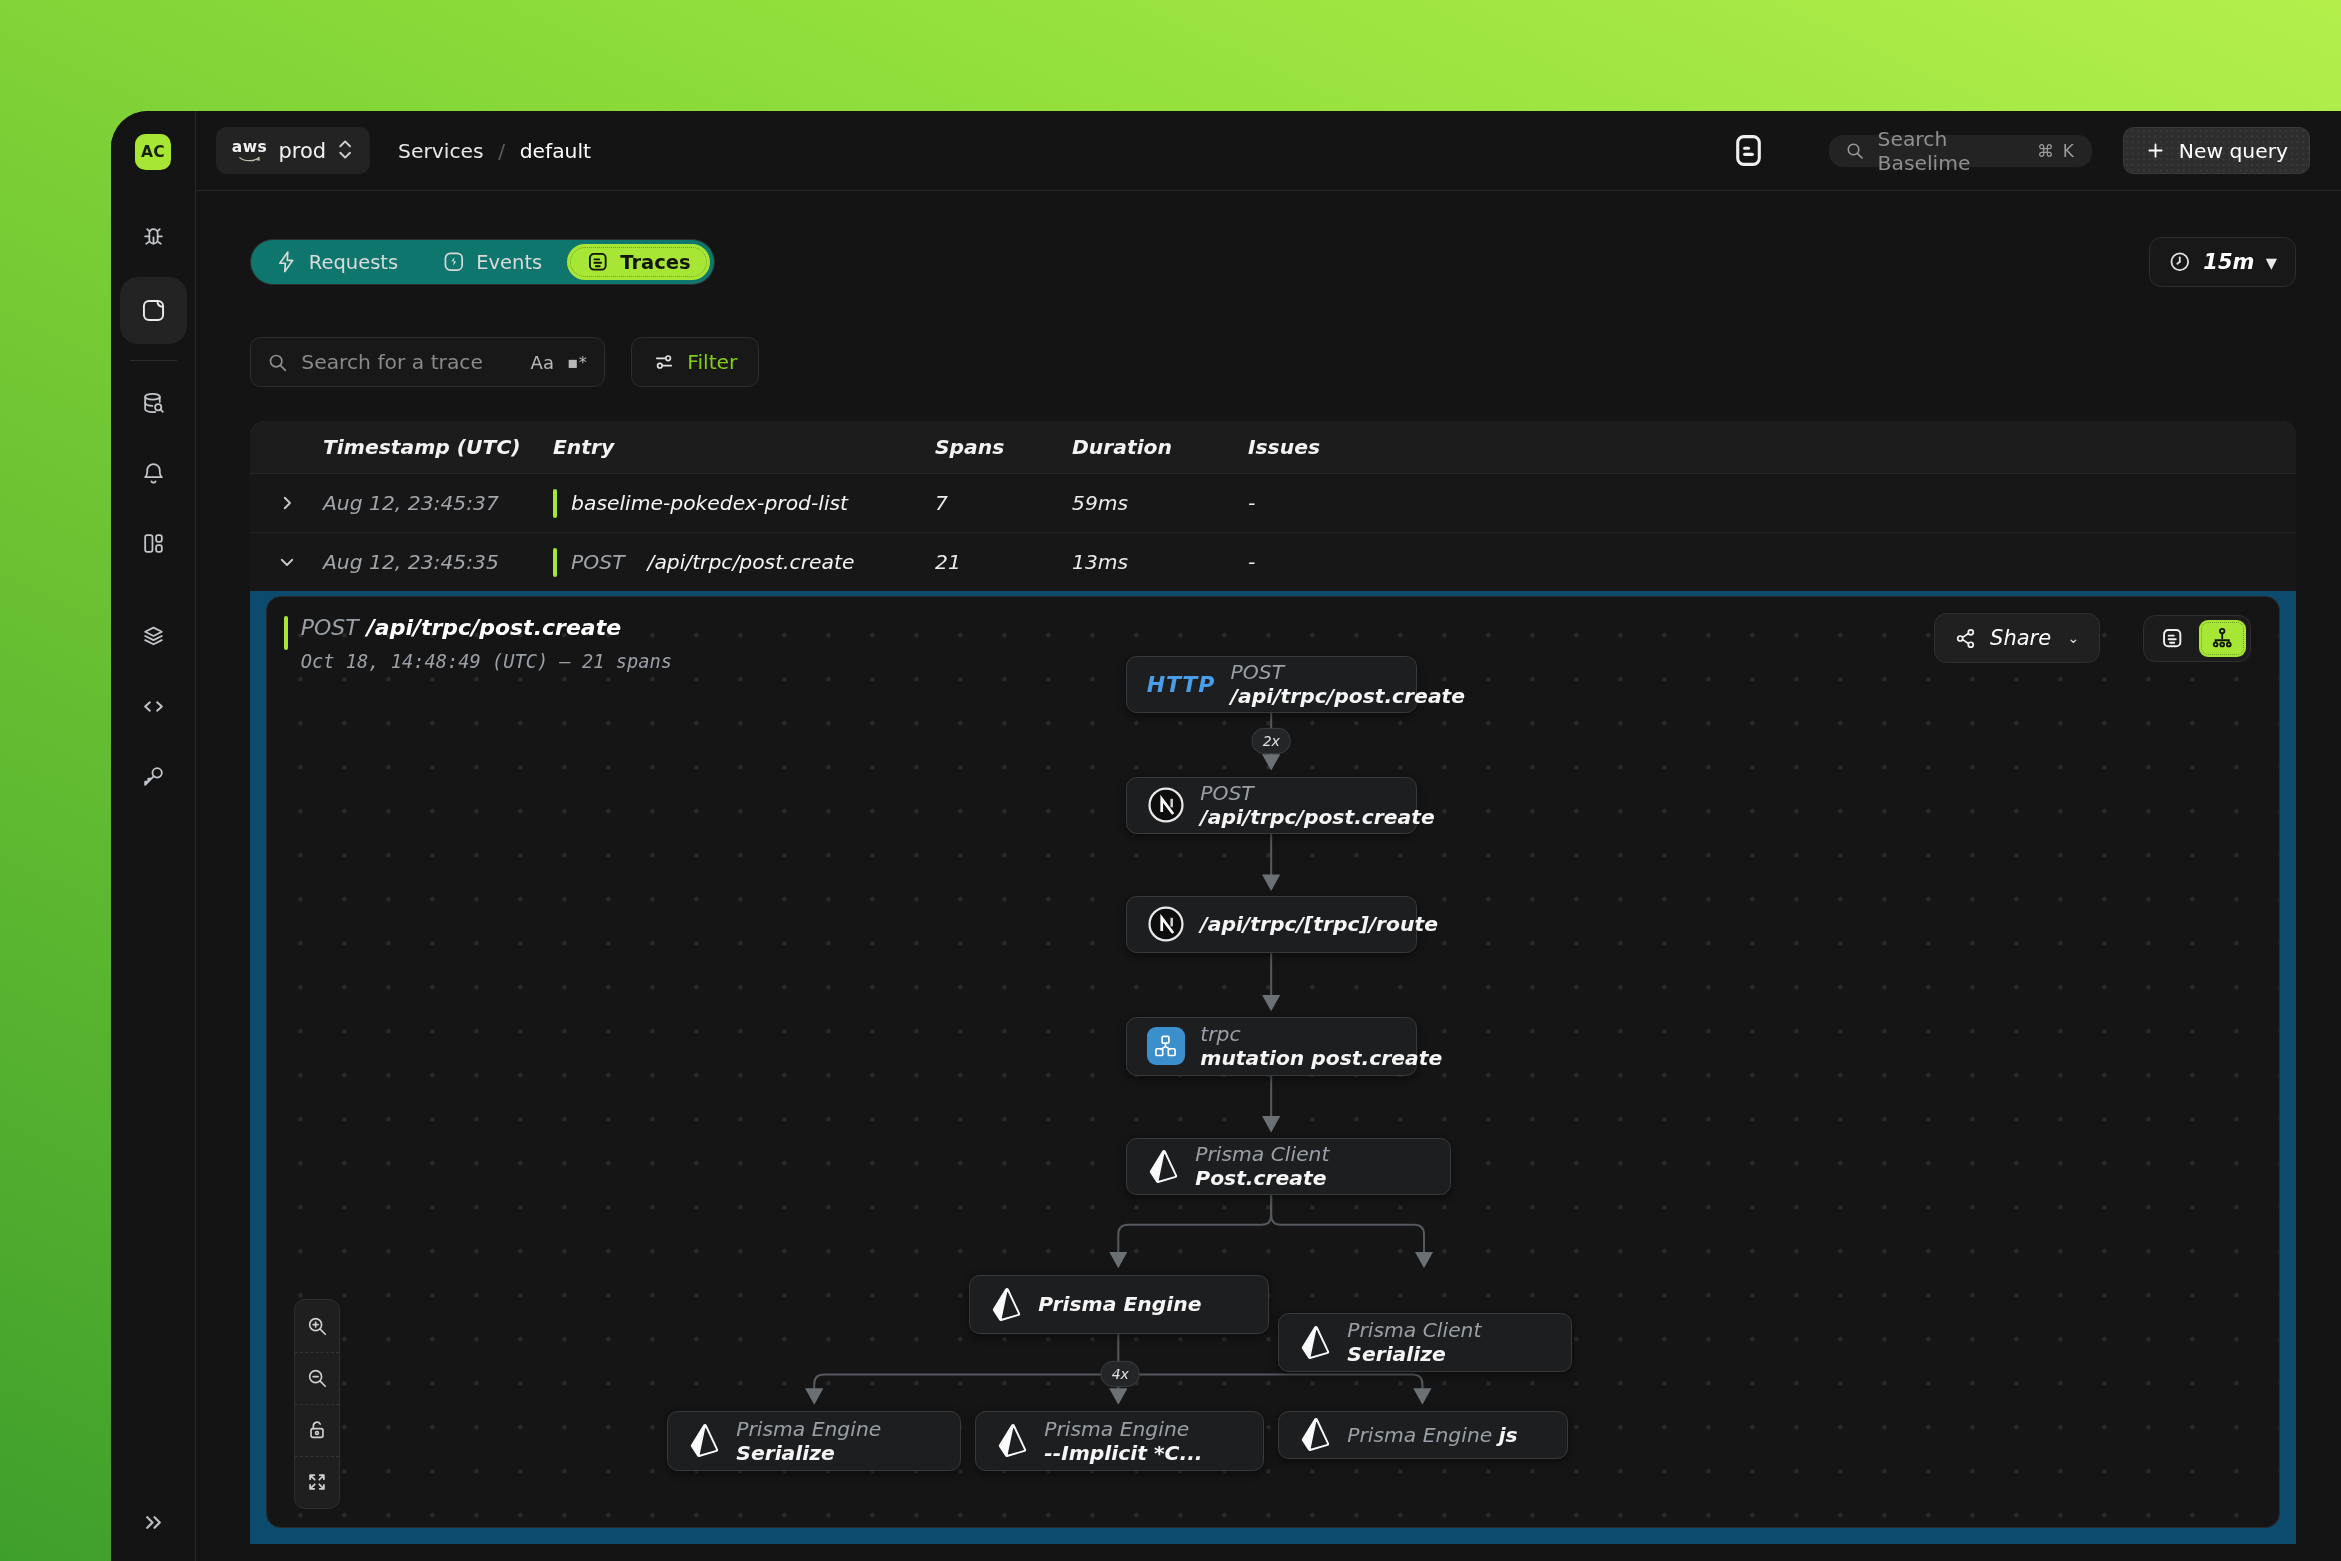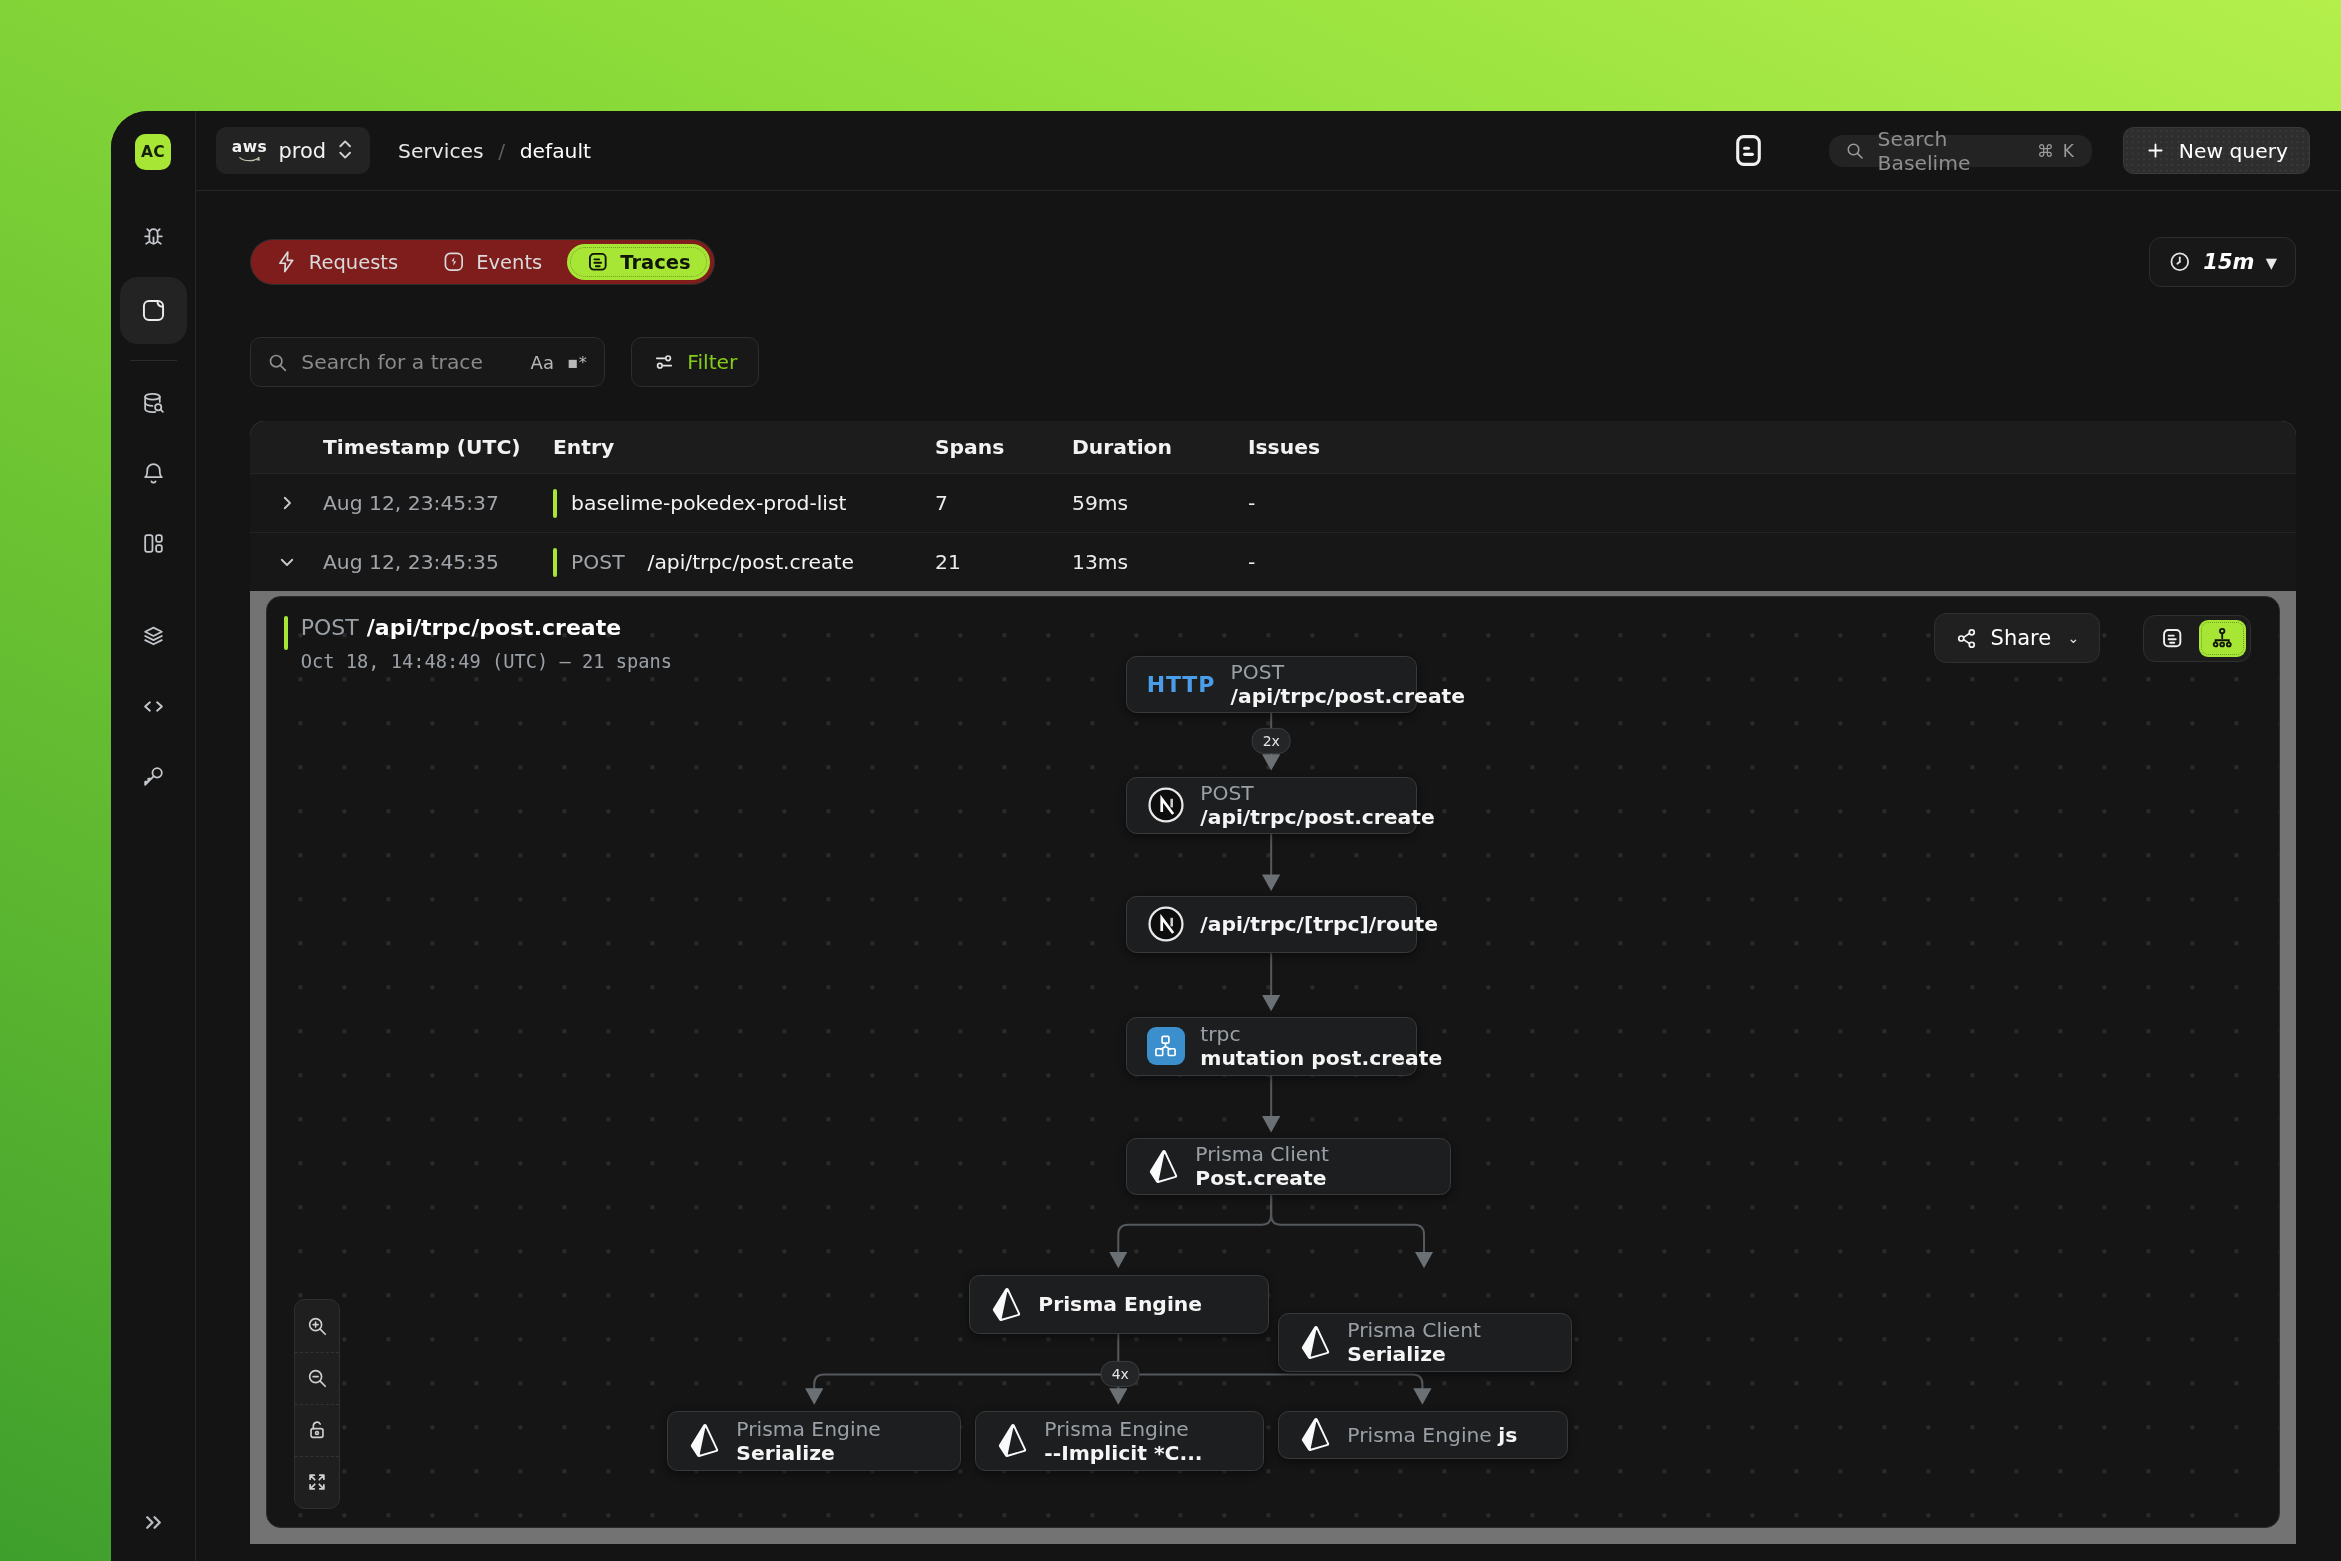--- a/index.html
+++ b/index.html
@@ -77,21 +77,21 @@
     background-size:5.7px 5.7px;
     display:flex; align-items:center; gap:13px; padding:0 21px;
     font-size:20.3px; color:#fff; cursor:pointer; border:0.8px solid #3a3a3a;
   }
 
   
   .main { flex:1; padding:0 46px 0 54px; position:relative; min-height:0; }
   .tabs-row { margin-top:46px; display:flex; align-items:center; justify-content:space-between; }
   .tab-group {
     display:inline-flex; align-items:center; gap:4.9px;
-    border:0.8px solid #2e2e2e; background:#7f1d1d; border-radius:812px; padding:4.1px; height:46px;
+    border:0.8px solid #2e2e2e; background:#0f766e; border-radius:812px; padding:4.1px; height:46px;
   }
   .tab {
     height:36px; border-radius:812px; display:flex; align-items:center; gap:10.6px;
     padding:0 19.5px; font-size:19.5px; color:#dadada; cursor:pointer;
   }
   .tab svg { width:23.6px; height:23.6px; }
   .tab.active {
     background:#a8e636; color:#101507; font-weight:bold;
     outline:1.6px dotted rgba(10,25,0,.35); outline-offset:-4.1px;
   }
@@ -113,21 +113,21 @@
   .trace-search .tg { font-size:18px; color:#b8b8b8; cursor:pointer; }
   .trace-search .tg.rx { font-size:16.3px; letter-spacing:0.8px; }
   .filter-btn {
     height:50px; border:0.8px solid #2e2e2e; border-radius:10.6px; background:#181818;
     display:flex; align-items:center; gap:12.2px; padding:0 21px; cursor:pointer;
     font-size:20.3px; color:#84cc16;
   }
   .filter-btn svg { width:22px; height:22px; color:#e3e3e3; }
 
   
-  .trace-table { margin-top:34px; background:#737373; border-radius:14.6px 14.6px 0 0; overflow:hidden; }
+  .trace-table { margin-top:34px; background:#0c4a6e; border-radius:14.6px 14.6px 0 0; overflow:hidden;font-style:italic; }
   .t-head, .t-row {
     display:grid; grid-template-columns:73px 230px 382px 137px 176px 1fr;
     align-items:center;
   }
   .t-head { height:52px; background:#1c1c1c; font-weight:600; font-size:20.3px; color:#f2f2f2; }
   .t-row { height:59px; background:#171717; border-top:0.8px solid #242424; font-size:20.3px; cursor:pointer; }
   .cell-chev { display:flex; justify-content:center; color:#cbcbcb; }
   .cell-chev svg { width:18px; height:18px; }
   .cell-ts { color:#a2a6ab; }
   .cell-entry { display:flex; align-items:center; gap:14px; color:#f5f5f5; }

